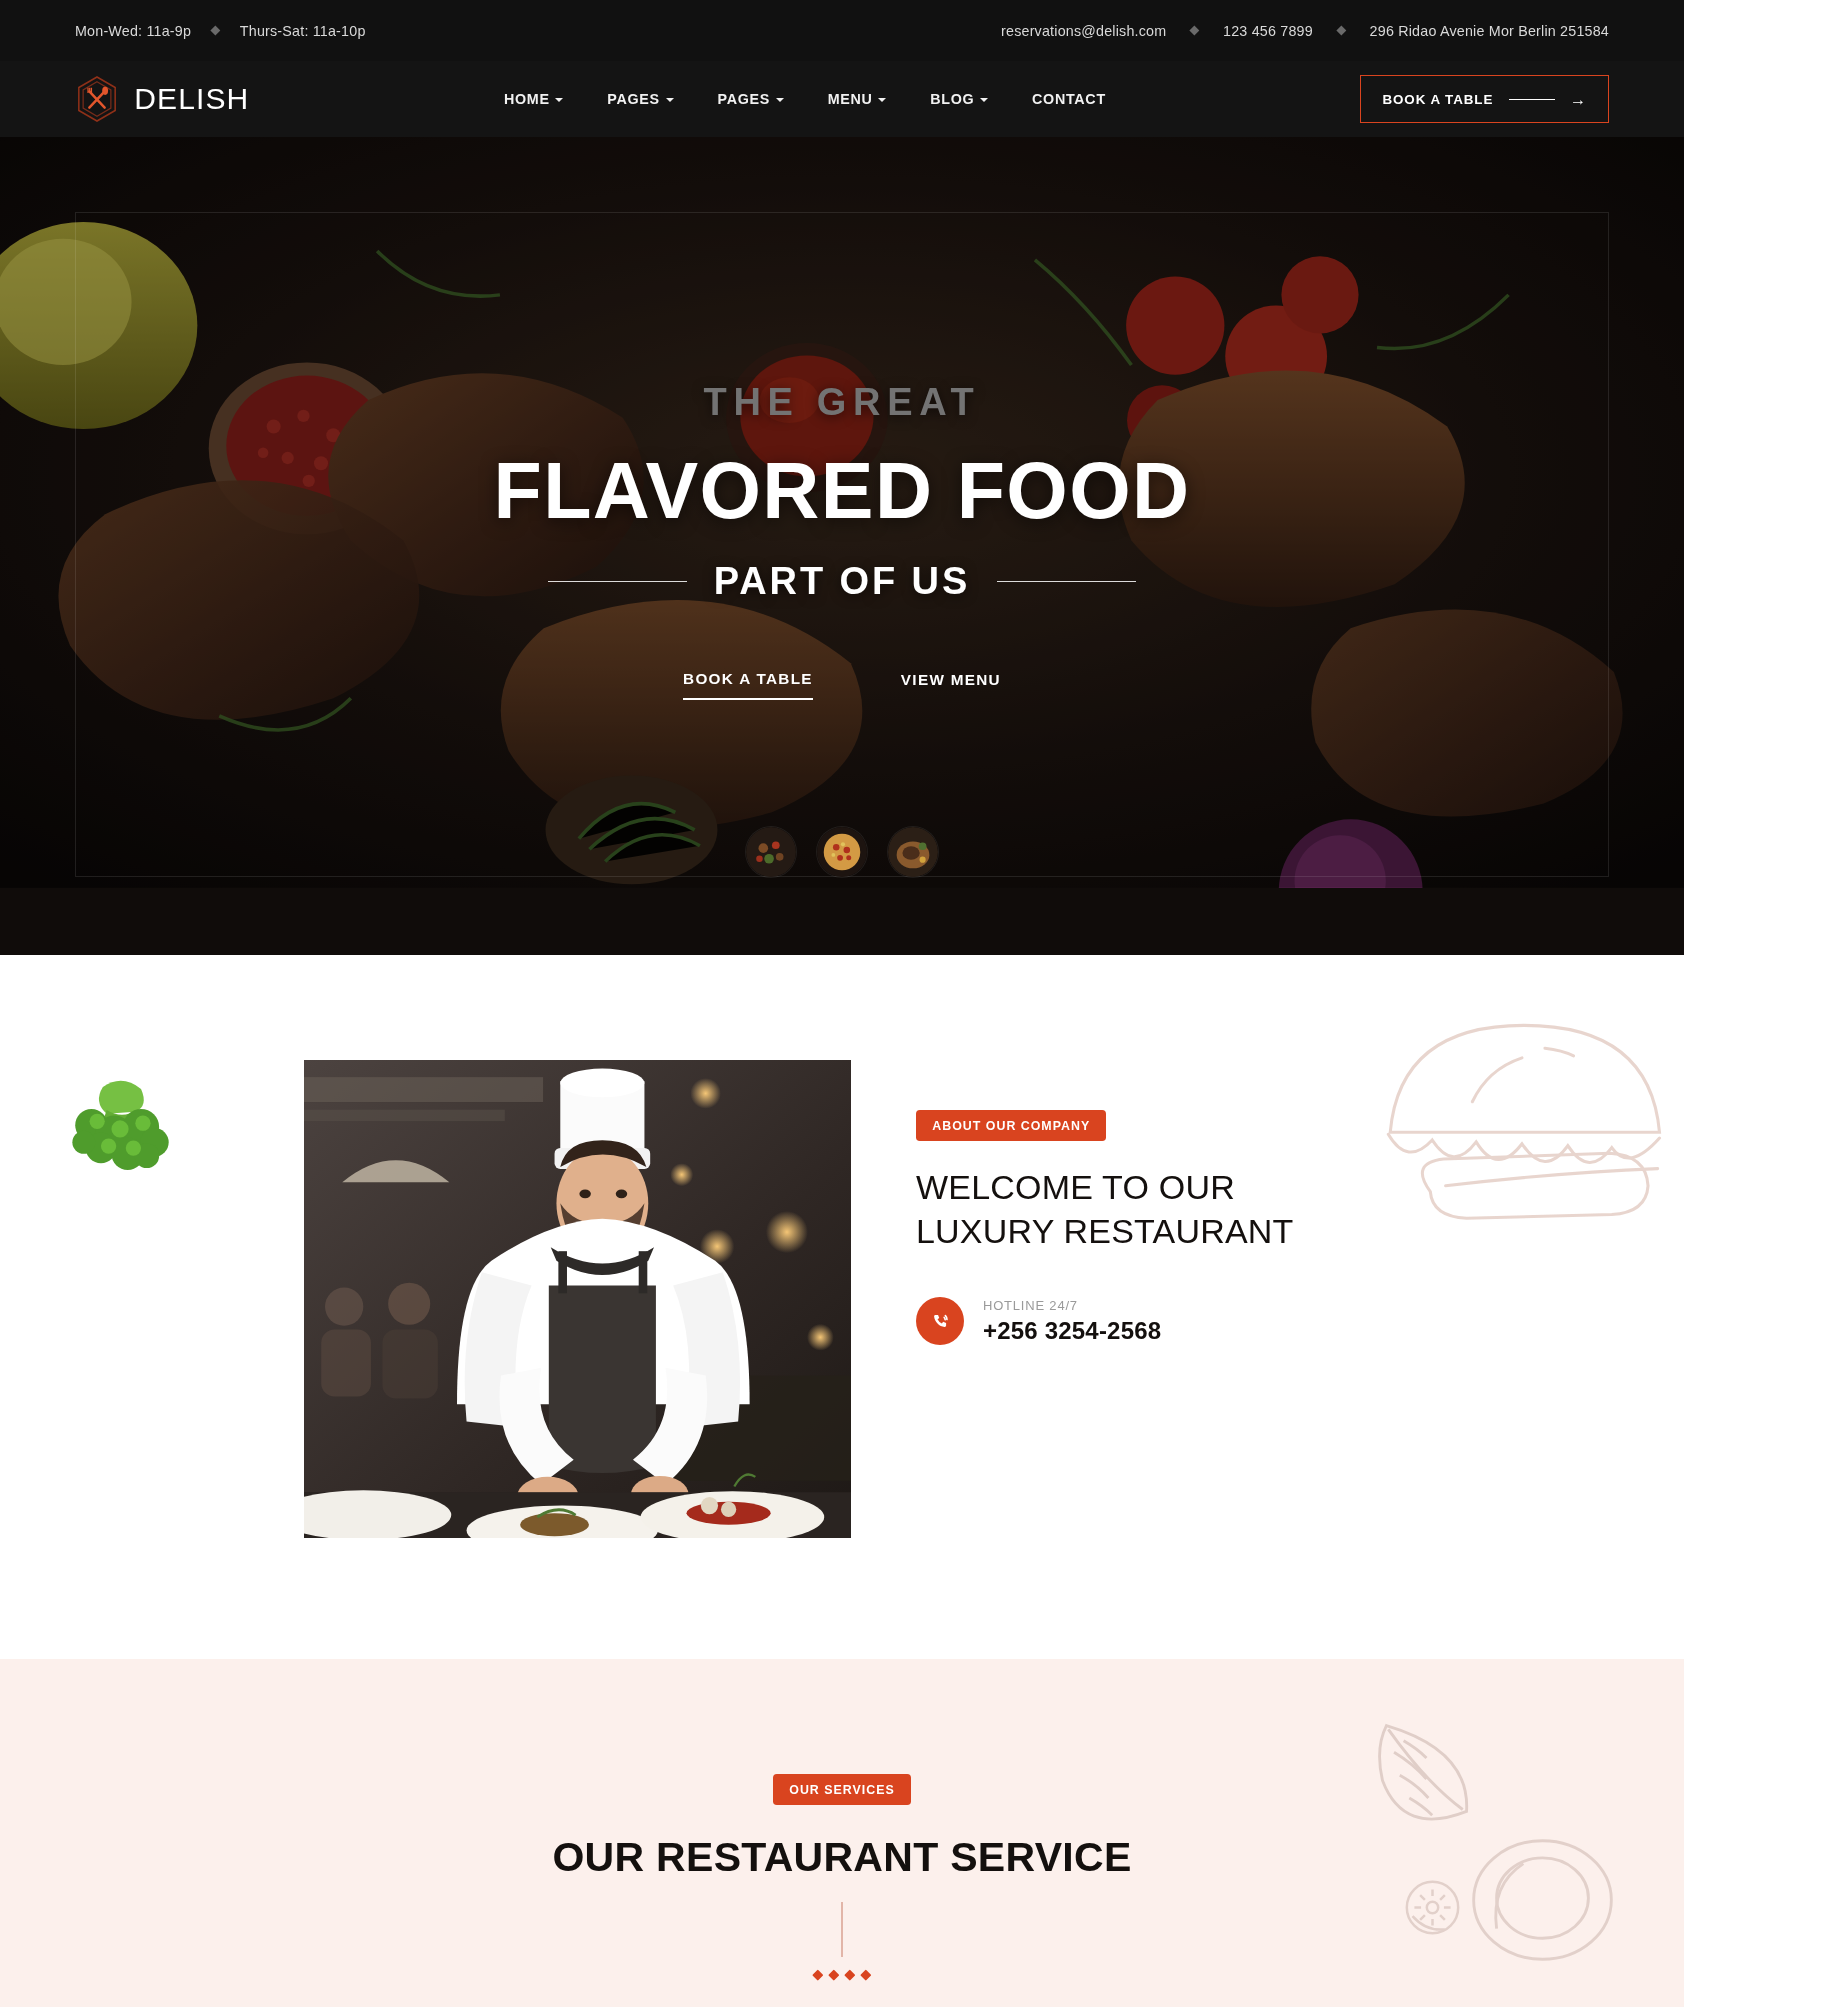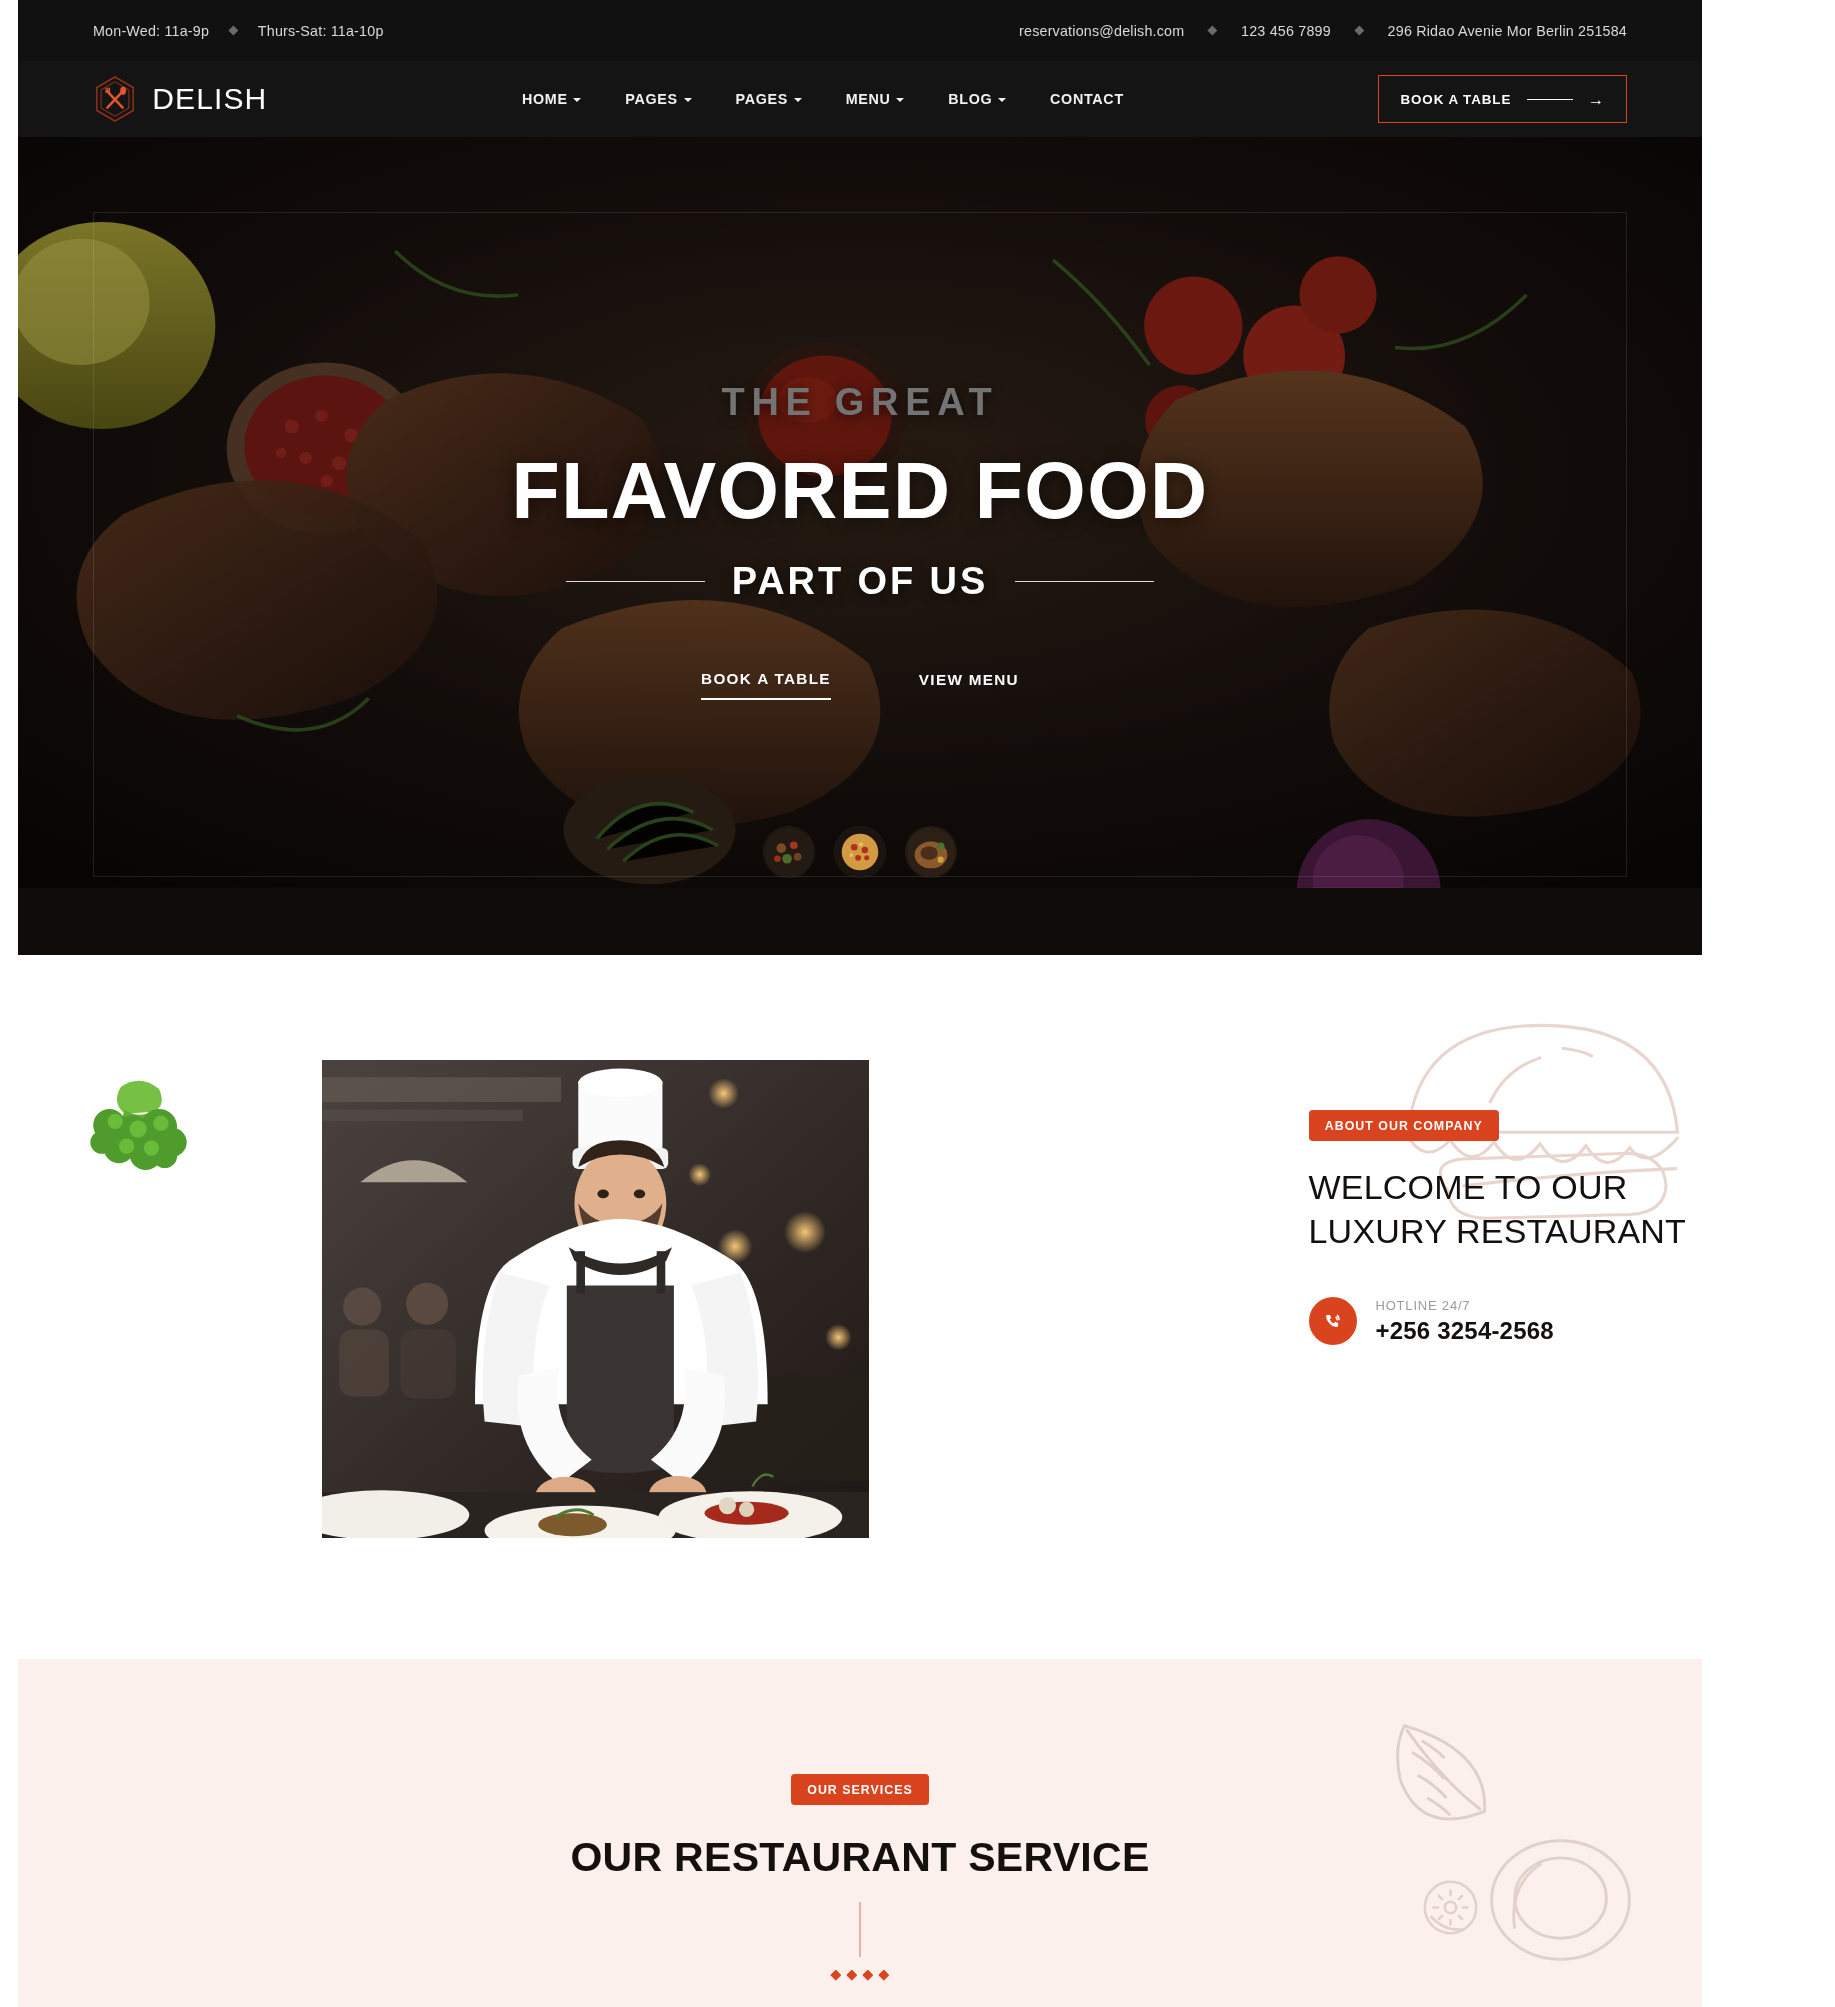--- a/index.html
+++ b/index.html
@@ -2,21 +2,21 @@
 <html><head>
 <meta charset="utf-8">
 <style>
   * { margin:0; padding:0; box-sizing:border-box; }
   html,body { width:1835px; }
   body {
     font-family: "Liberation Sans", sans-serif;
     background:#ffffff;
     -webkit-font-smoothing:antialiased;
   }
-  .page { width:1684px; height:2007px; position:relative; overflow:hidden;margin-left:18px; }
+  .page { width:1684px; height:2007px; position:relative; overflow:hidden; }
 
   
   .topbar {
     height:61px; background:#111111; display:flex; align-items:center;
     justify-content:space-between; padding:0 75px; position:relative; z-index:30;
   }
   .topbar-left, .topbar-right { display:flex; align-items:center; }
   .tb-text { color:#d9d9d9; font-size:14.3px; letter-spacing:0.2px; white-space:nowrap; }
   .tb-sep {
     width:6.7px; height:6.7px; background:#6a6a6a; margin:0 21px;
@@ -99,21 +99,21 @@
   .thumb {
     width:50px; height:50px; border-radius:50%; overflow:hidden; flex:none;
     box-shadow:0 0 0 1px rgba(255,255,255,.08);
   }
 
   
   .about {
     position:relative; background:#fff; height:704px; overflow:hidden;
   }
   .about-inner {
-    display:flex; gap:65px; padding:105px 16px 0 304px; position:relative; z-index:4;justify-content:space-between;
+    display:flex; gap:65px; padding:105px 16px 0 304px; position:relative; z-index:4;
   }
   .chef-photo {
     width:547px; height:478px; flex:none; overflow:hidden; position:relative;
     background:#2a2420;
   }
   .about-copy { padding-top:50px; max-width:574px; }
   .pill {
     display:inline-block; background:#d9441f; color:#fff;
     font-size:12.4px; font-weight:700; letter-spacing:1px;
     padding:8.6px 16.3px; border-radius:3.8px;

